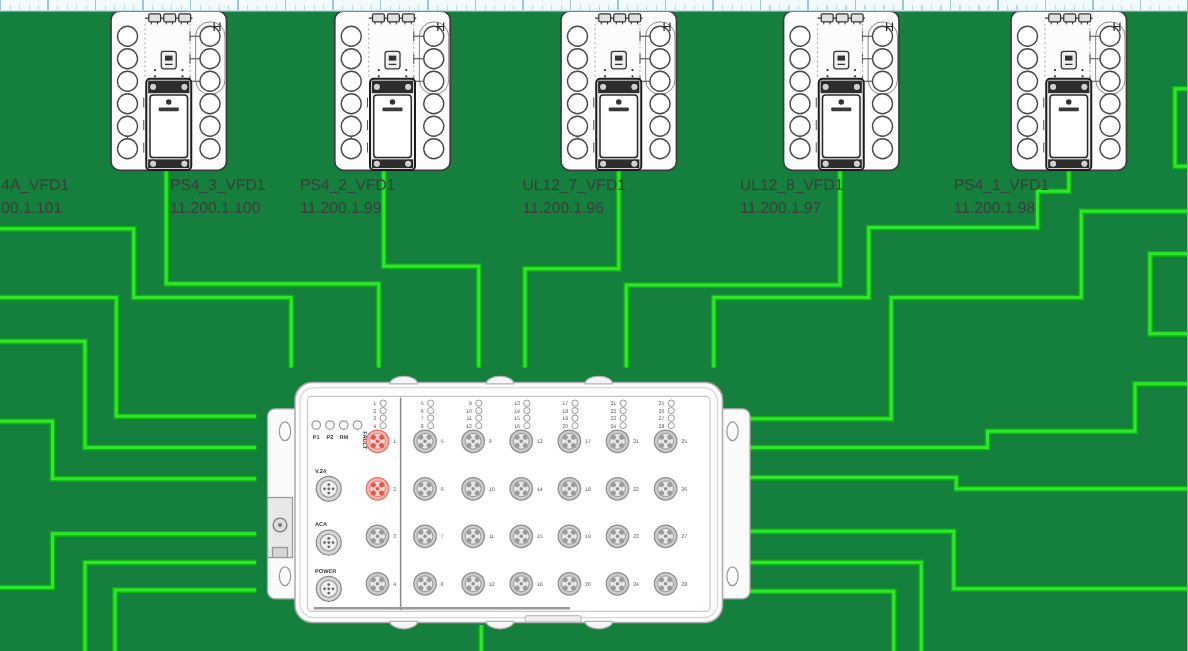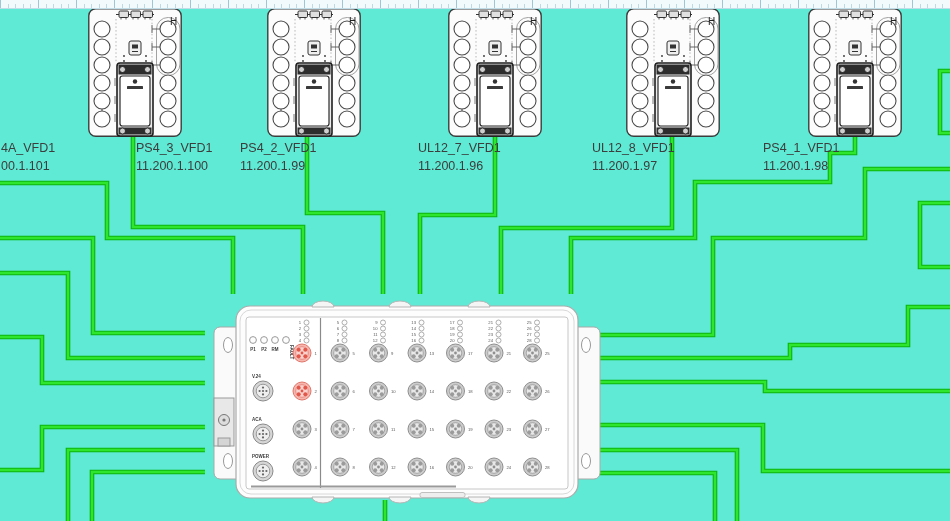--- a/index.html
+++ b/index.html
@@ -1,18 +1,18 @@
 <!DOCTYPE html>
 <html><head>
 <meta charset="utf-8">
 <style>
   html,body{margin:0;padding:0;background:#e9ebeb;}
   #canvas{
     position:relative;width:950px;height:521px;overflow:hidden;
-    background:#5eead4;
+    background:#15803d;
     font-family:"Liberation Sans","DejaVu Sans",sans-serif;
   }
   #ruler{
     position:absolute;left:0;top:0;width:950px;height:8px;
     background-color:#f3fafc;
     background-image:
       repeating-linear-gradient(90deg,#9fc6d5 0 1px,transparent 1px 38px),
       repeating-linear-gradient(90deg,#bcd9e4 0 1px,transparent 1px 7.6px);
     background-size:100% 8px,100% 4px;
     background-position:0 0,0 4px;

